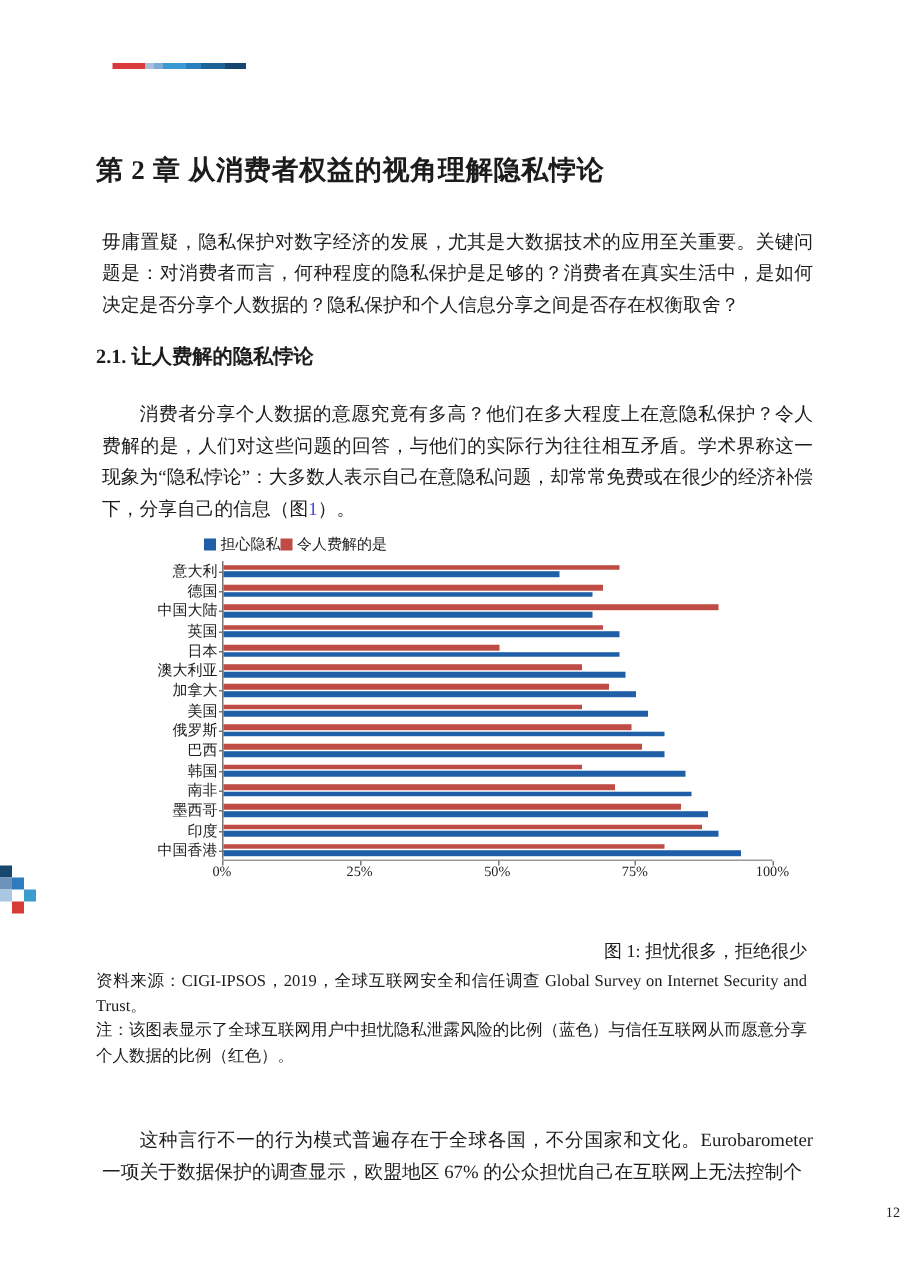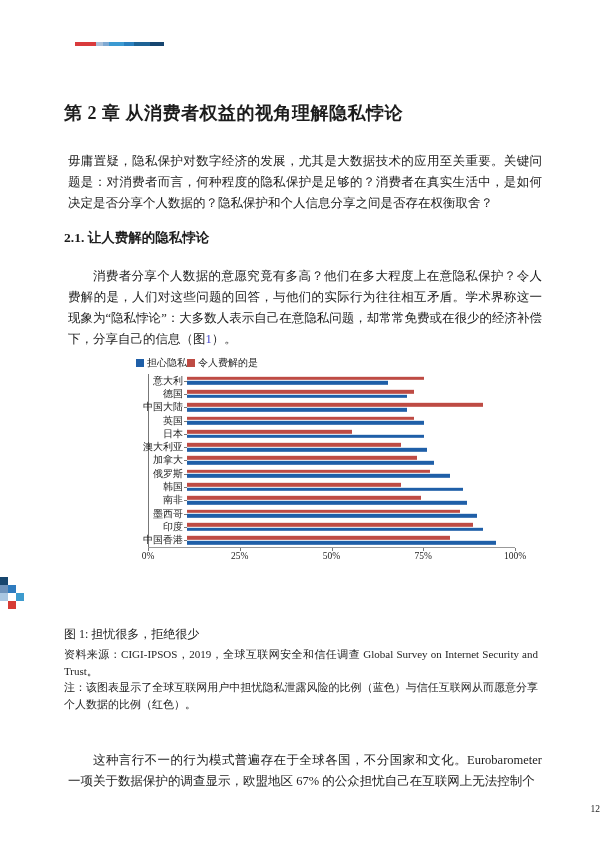--- a/index.html
+++ b/index.html
@@ -39,21 +39,21 @@
     font-size:10px; white-space:nowrap;
   }
   .legend-item { display:flex; align-items:center; gap:3px; }
   .swatch { width:8px; height:8px; display:inline-block; }
 
   .chart { position:absolute; left:90px; top:374px; }
   .chart-rows {
     margin-left:58px; width:367px; border-left:1px solid #777;
     box-sizing:content-box;
   }
-  .crow { position:relative; height:13.3px;margin-left:38px; }
+  .crow { position:relative; height:13.3px; }
   .crow::before {
     content:""; position:absolute; left:-3px; top:50%; width:3px; height:1px;
     background:#777;
   }
   .clabel {
     position:absolute; left:-62px; width:58px; text-align:right;
     font-size:10px; top:50%; transform:translateY(-50%); white-space:nowrap;
   }
   .bars {
     position:absolute; left:0; top:50%; transform:translateY(-50%); width:100%;
@@ -65,21 +65,21 @@
     position:relative; height:16px;
   }
   .xtick { position:absolute; top:0; width:1px; height:3px; background:#777; }
   .xlabel {
     position:absolute; top:3px; transform:translateX(-50%); font-size:9.5px;
     white-space:nowrap;
   }
 
   .fig-caption {
     position:absolute; left:64px; top:626px; width:474px; margin:0;
-    text-align:left; font-size:12px;
+    text-align:right; font-size:12px;
   }
   .fig-notes {
     position:absolute; left:64px; top:646px; width:474px;
     font-size:11px; line-height:16.5px; text-align:justify;
   }
   .fig-notes p { margin:0; }
 
   .closing { top:746px; text-indent:2em; }
   .page-number {
     position:absolute; left:0; top:804px; width:600px;
@@ -167,23 +167,37 @@
           </div>
         </div>
         <div class="crow">
           <span class="clabel">加拿大</span>
           <div class="bars">
             <div class="bar" style="width: 70%; background: rgb(190, 75, 68);"></div>
             <div class="bar" style="width: 75%; background: rgb(31, 95, 168);"></div>
           </div>
         </div>
         <div class="crow">
+          <span class="clabel">美国</span>
+          <div class="bars">
+            <div class="bar" style="width: 65%; background: rgb(190, 75, 68);"></div>
+            <div class="bar" style="width: 77%; background: rgb(31, 95, 168);"></div>
+          </div>
+        </div>
+        <div class="crow">
           <span class="clabel">俄罗斯</span>
           <div class="bars">
             <div class="bar" style="width: 74%; background: rgb(190, 75, 68);"></div>
+            <div class="bar" style="width: 80%; background: rgb(31, 95, 168);"></div>
+          </div>
+        </div>
+        <div class="crow">
+          <span class="clabel">巴西</span>
+          <div class="bars">
+            <div class="bar" style="width: 76%; background: rgb(190, 75, 68);"></div>
             <div class="bar" style="width: 80%; background: rgb(31, 95, 168);"></div>
           </div>
         </div>
         <div class="crow">
           <span class="clabel">韩国</span>
           <div class="bars">
             <div class="bar" style="width: 65%; background: rgb(190, 75, 68);"></div>
             <div class="bar" style="width: 84%; background: rgb(31, 95, 168);"></div>
           </div>
         </div>

